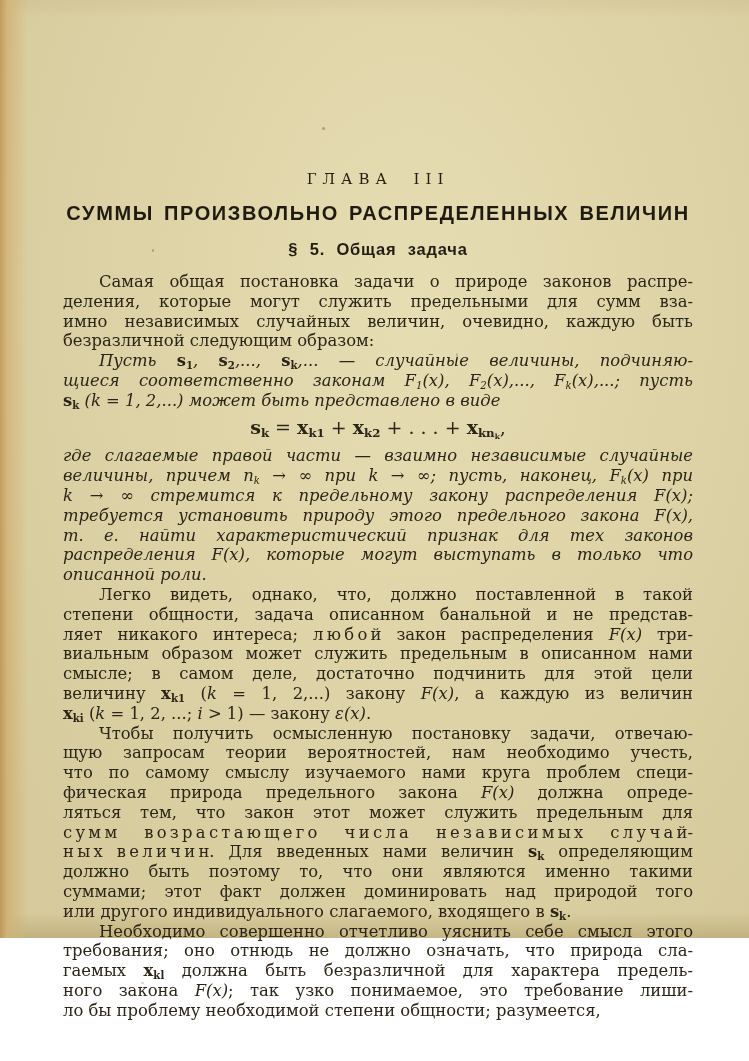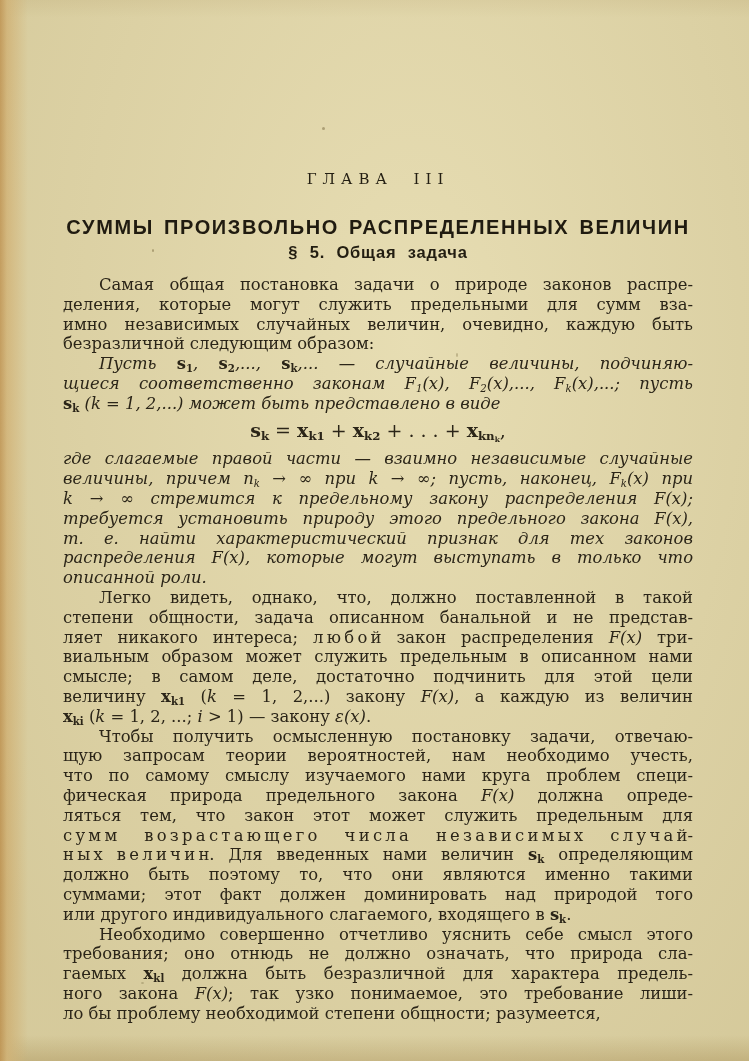--- a/index.html
+++ b/index.html
@@ -2,21 +2,21 @@
 <html><head>
 <meta charset="utf-8">
 <style>
   html, body {
     margin: 0; padding: 0;
     width: 749px; height: 1061px;
     overflow: hidden;
   }
   .page {
     position: relative;
-    width: 749px; height: 1061px;
+    width: 749px; height: 938px;
     background:
       radial-gradient(ellipse at 55% 32%, rgba(255,250,225,0.22), rgba(80,60,20,0.07) 88%),
       linear-gradient(90deg, #c89f5e 0px, #d9bc80 7px, rgba(217,188,128,0) 28px),
       linear-gradient(0deg, rgba(150,118,55,0.28) 0px, rgba(150,118,55,0) 26px),
       linear-gradient(180deg, rgba(150,118,55,0.10) 0px, rgba(150,118,55,0) 18px),
       #e0d5a6;
     color: #2b2518;
     font-family: "DejaVu Serif", "Liberation Serif", serif;
   }
   .speck { position: absolute; border-radius: 50%; background: rgba(85,68,30,0.38); }
@@ -33,31 +33,31 @@
   }
   .chapter-label {
     margin-top: 170px;
     text-align: center;
     font-size: 15px;
     letter-spacing: 6px;
     word-spacing: 10px;
     color: #241f13;
   }
   .chapter-title {
-    margin-top: 28px;
+    margin-top: 14px;
     text-align: center;
     font-family: "Liberation Sans", "DejaVu Sans", sans-serif;
     font-weight: bold;
     font-size: 20px;
     letter-spacing: 1.6px;
     word-spacing: 3px;
     color: #201b10;
   }
   .section-heading {
-    margin-top: 4px;
+    margin-top: 15px;
     text-align: center;
     font-family: "Liberation Sans", "DejaVu Sans", sans-serif;
     font-weight: bold;
     font-size: 16.5px;
     letter-spacing: 0.8px;
     word-spacing: 6px;
     color: #221d11;
   }
   .body-text {
     margin-top: 13px;

